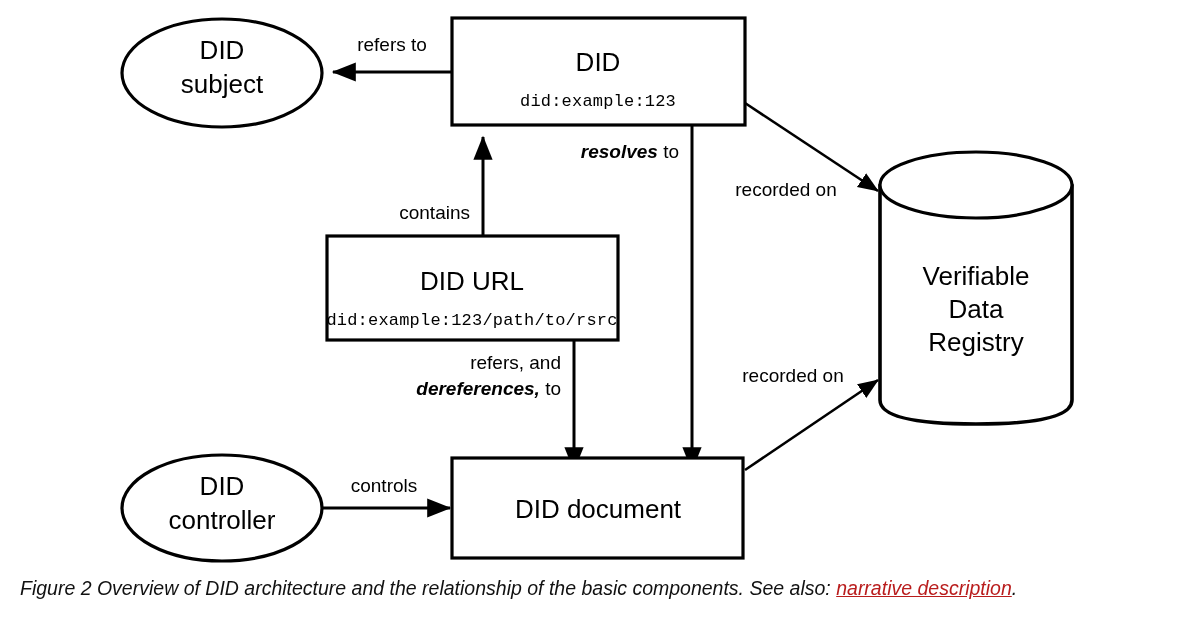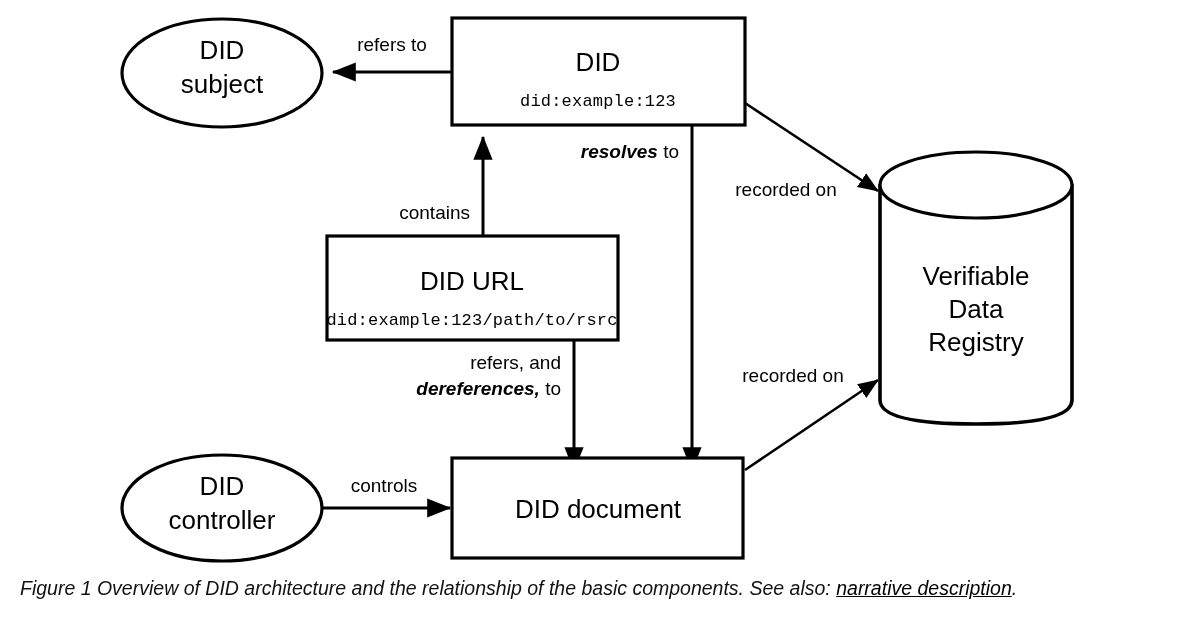--- a/index.html
+++ b/index.html
@@ -78,21 +78,21 @@
     top: 576px;
     width: 1165px;
     font-family: "Liberation Sans", sans-serif;
     font-size: 19.5px;
     font-style: italic;
     color: #111111;
     white-space: nowrap;
     line-height: 1.25;
   }
   #caption-link {
-    color: #000000;
+    color: #b91c1c;
     text-decoration: underline;
     font-style: italic;
     cursor: pointer;
   }
 </style>
 </head>
 <body>
 
 <div id="figure-root">
 
@@ -174,15 +174,15 @@
 
     <g>
       <path class="cyl-body" d="M880,185 L880,400 Q880,424 976,424 Q1072,424 1072,400 L1072,185"></path>
       <ellipse class="shape" cx="976" cy="185" rx="96" ry="33"></ellipse>
       <text class="node-label" x="976" y="285" text-anchor="middle">Verifiable</text>
       <text class="node-label" x="976" y="318" text-anchor="middle">Data</text>
       <text class="node-label" x="976" y="351" text-anchor="middle">Registry</text>
     </g>
   </svg>
 
-  <div id="caption"><span>Figure 1 Overview of DID architecture and the relationship of the basic components. See also: </span><a id="caption-link" href="#">narrative description</a><span>.</span></div>
+  <div id="caption"><span>Figure 2 Overview of DID architecture and the relationship of the basic components. See also: </span><a id="caption-link" href="#">narrative description</a><span>.</span></div>
 
 </div>
 
 </body></html>

